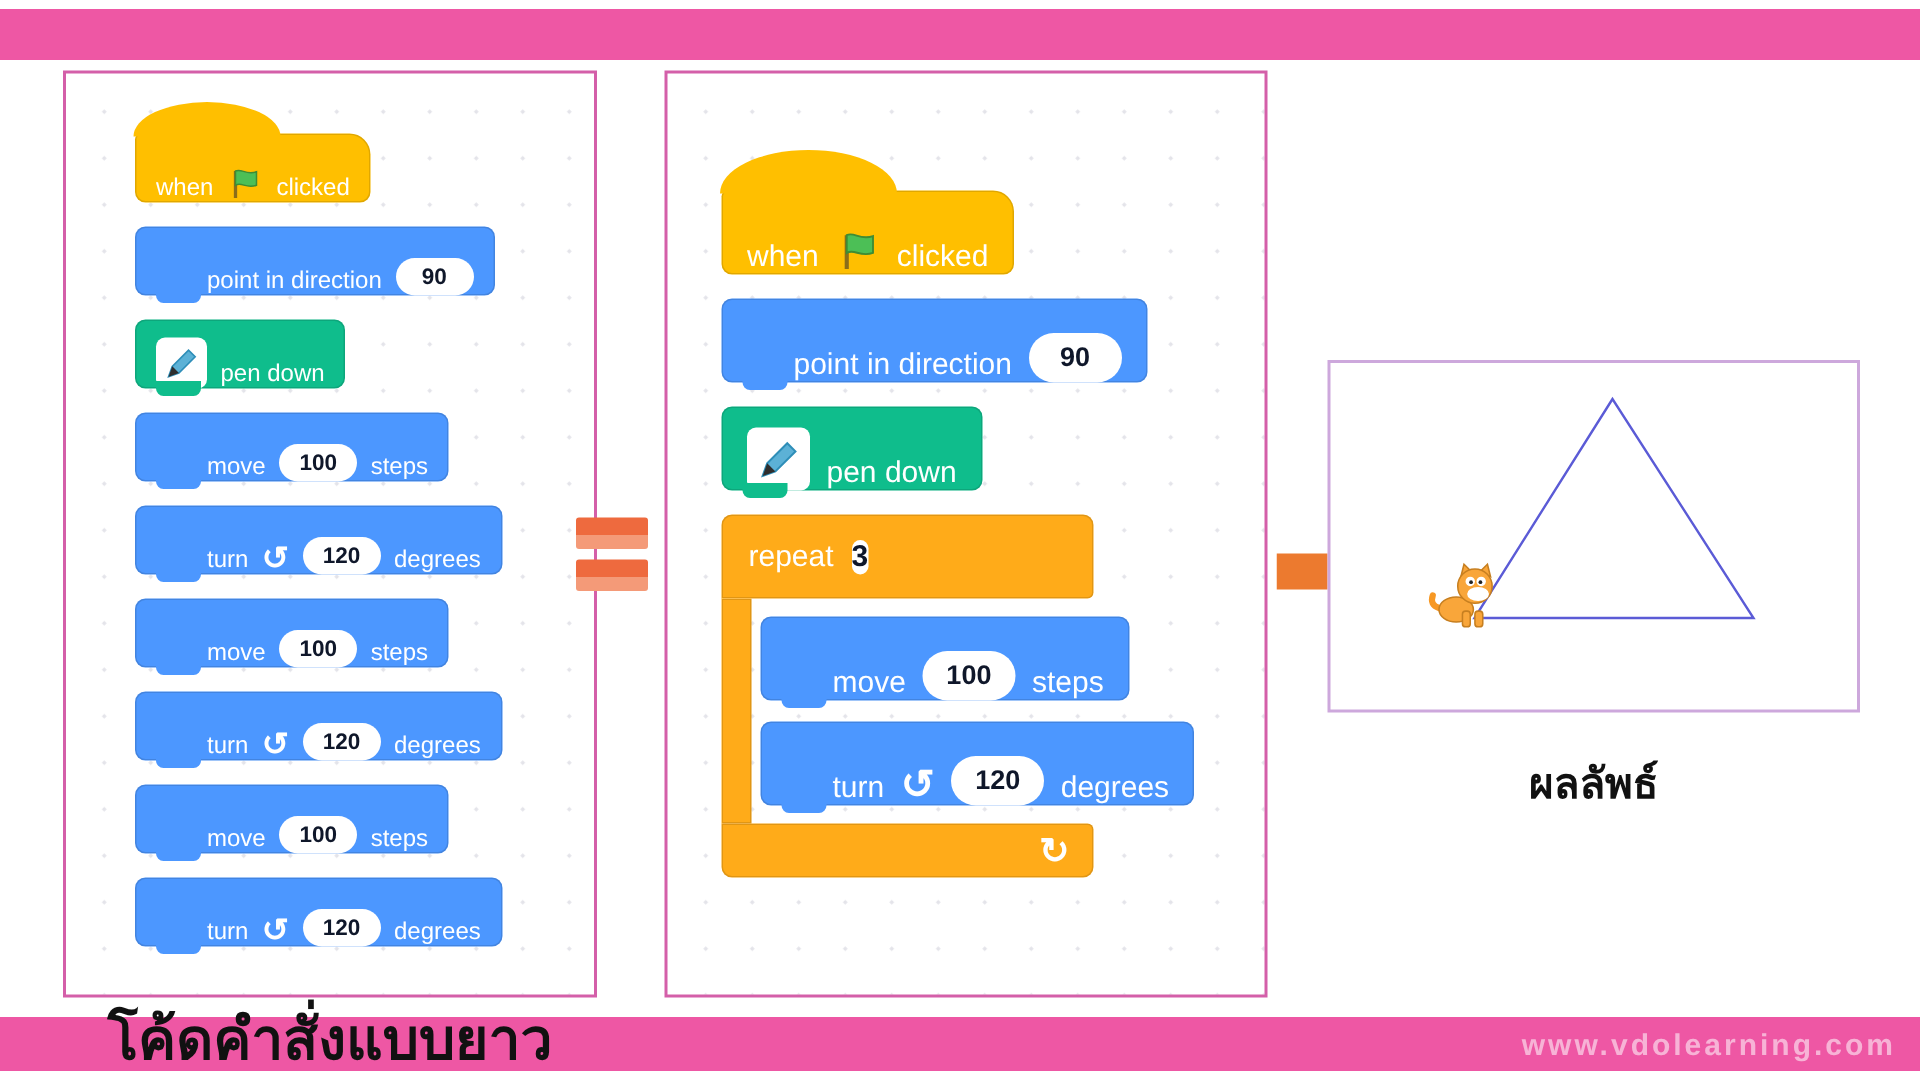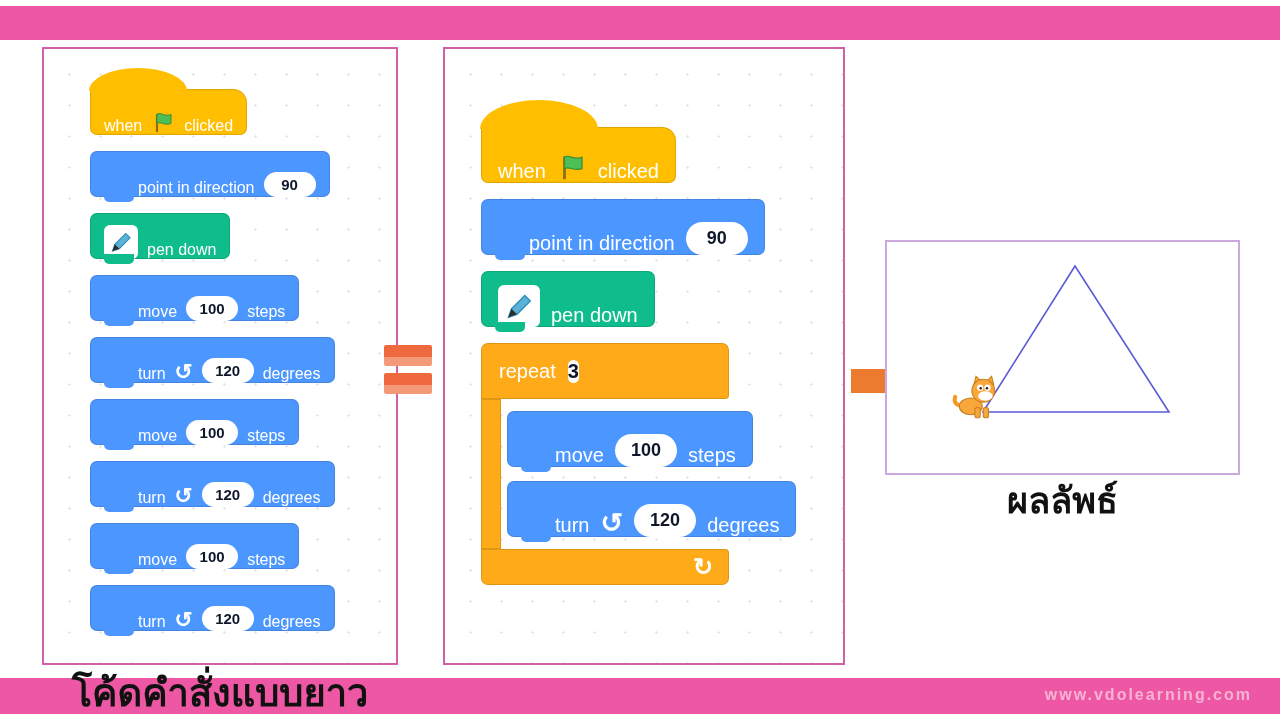--- a/index.html
+++ b/index.html
@@ -4,22 +4,22 @@
 <style>
   html,body{margin:0;padding:0;}
   body{font-family:"Liberation Sans", sans-serif;}
   .slide{position:relative;width:1280px;height:720px;background:#ffffff;overflow:hidden;}
 
   
   .bar{position:absolute;left:0;width:1280px;background:#EE57A4;}
   .bar.top{top:6px;height:34px;}
   .bar.bottom{top:678px;height:36px;}
 
-  .watermark{position:absolute;right:28px;top:686px;color:rgba(255,255,255,.55);
-    font-size:16px;font-weight:700;letter-spacing:2px;z-index:6;margin-left:25px;}
+  .watermark{position:absolute;right:16px;top:686px;color:rgba(255,255,255,.55);
+    font-size:20px;font-weight:700;letter-spacing:2px;z-index:6;margin-left:25px;}
 
   
   .panel{position:absolute;background-color:#fff;border:2px solid #D45FA9;box-sizing:border-box;
     background-image:radial-gradient(circle,#e4e4ea 1.3px, transparent 1.4px);
     background-size:31px 31px;background-position:10px 10px;}
   .panel.left{left:42px;top:47px;width:356px;height:618px;}
   .panel.mid{left:443px;top:47px;width:402px;height:618px;}
 
   .stack{position:absolute;display:flex;flex-direction:column;align-items:flex-start;}
   .stack.s-left{left:46px;top:40px;gap:16px;}
@@ -84,21 +84,21 @@
   
   .result-box{position:absolute;left:885px;top:240px;width:355px;height:235px;
     background:#fff;border:2px solid #CDA8DC;box-sizing:border-box;}
   .result-box svg.tri{position:absolute;left:0;top:0;}
   .cat{position:absolute;left:64px;top:132px;width:50px;height:46px;}
 
   
   .caption{position:absolute;color:#111;text-align:center;z-index:7;font-weight:700;}
   .caption.left-c{left:42px;width:356px;top:662px;font-size:38px;}
   .caption.mid-c{left:443px;width:402px;top:662px;font-size:30px;}
-  .caption.result-c{left:885px;width:355px;top:472px;font-size:36px;font-weight:600;}
+  .caption.result-c{left:885px;width:355px;top:500px;font-size:28px;font-weight:600;}
 </style>
 </head>
 <body>
 
 <div class="slide">
 
   <div class="bar top"></div>
   <div class="bar bottom"></div>
   <div class="watermark">www.vdolearning.com</div>
 

